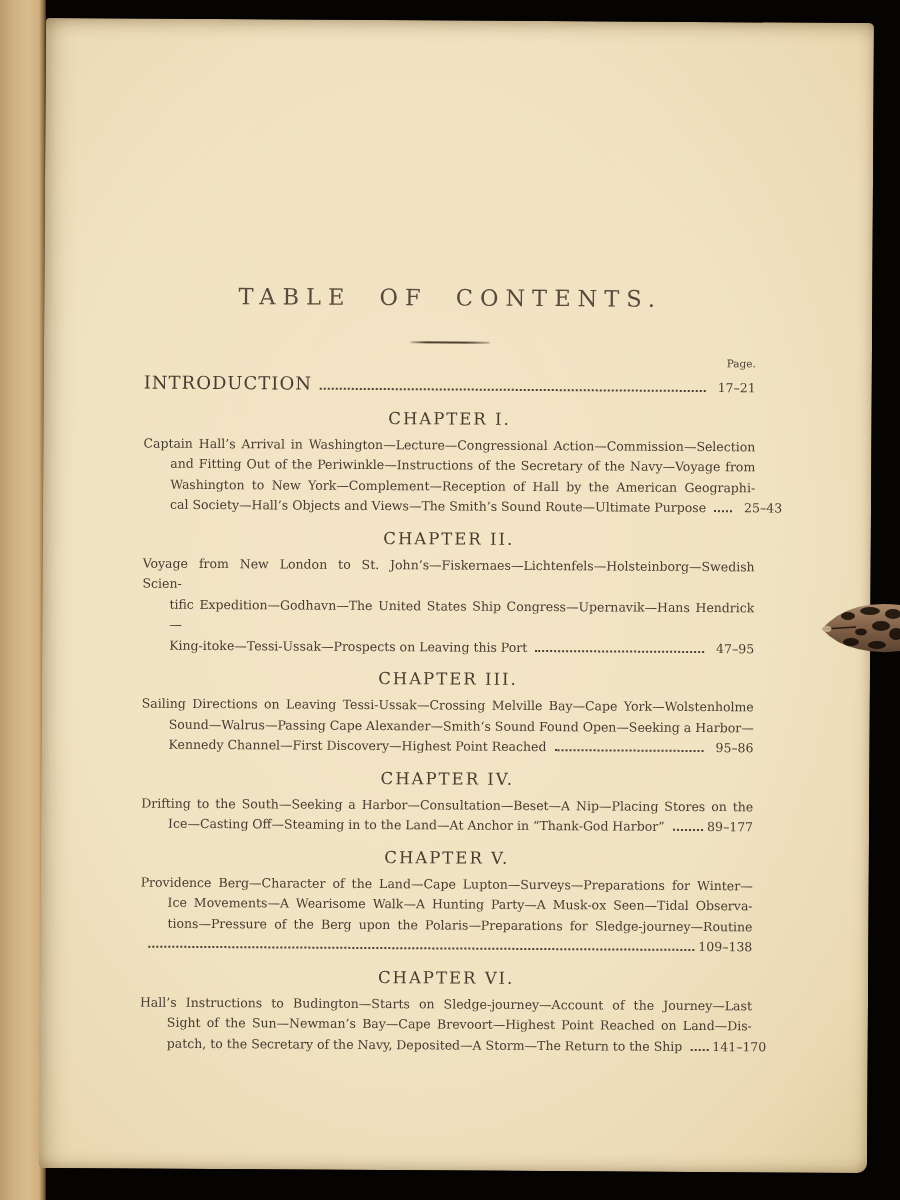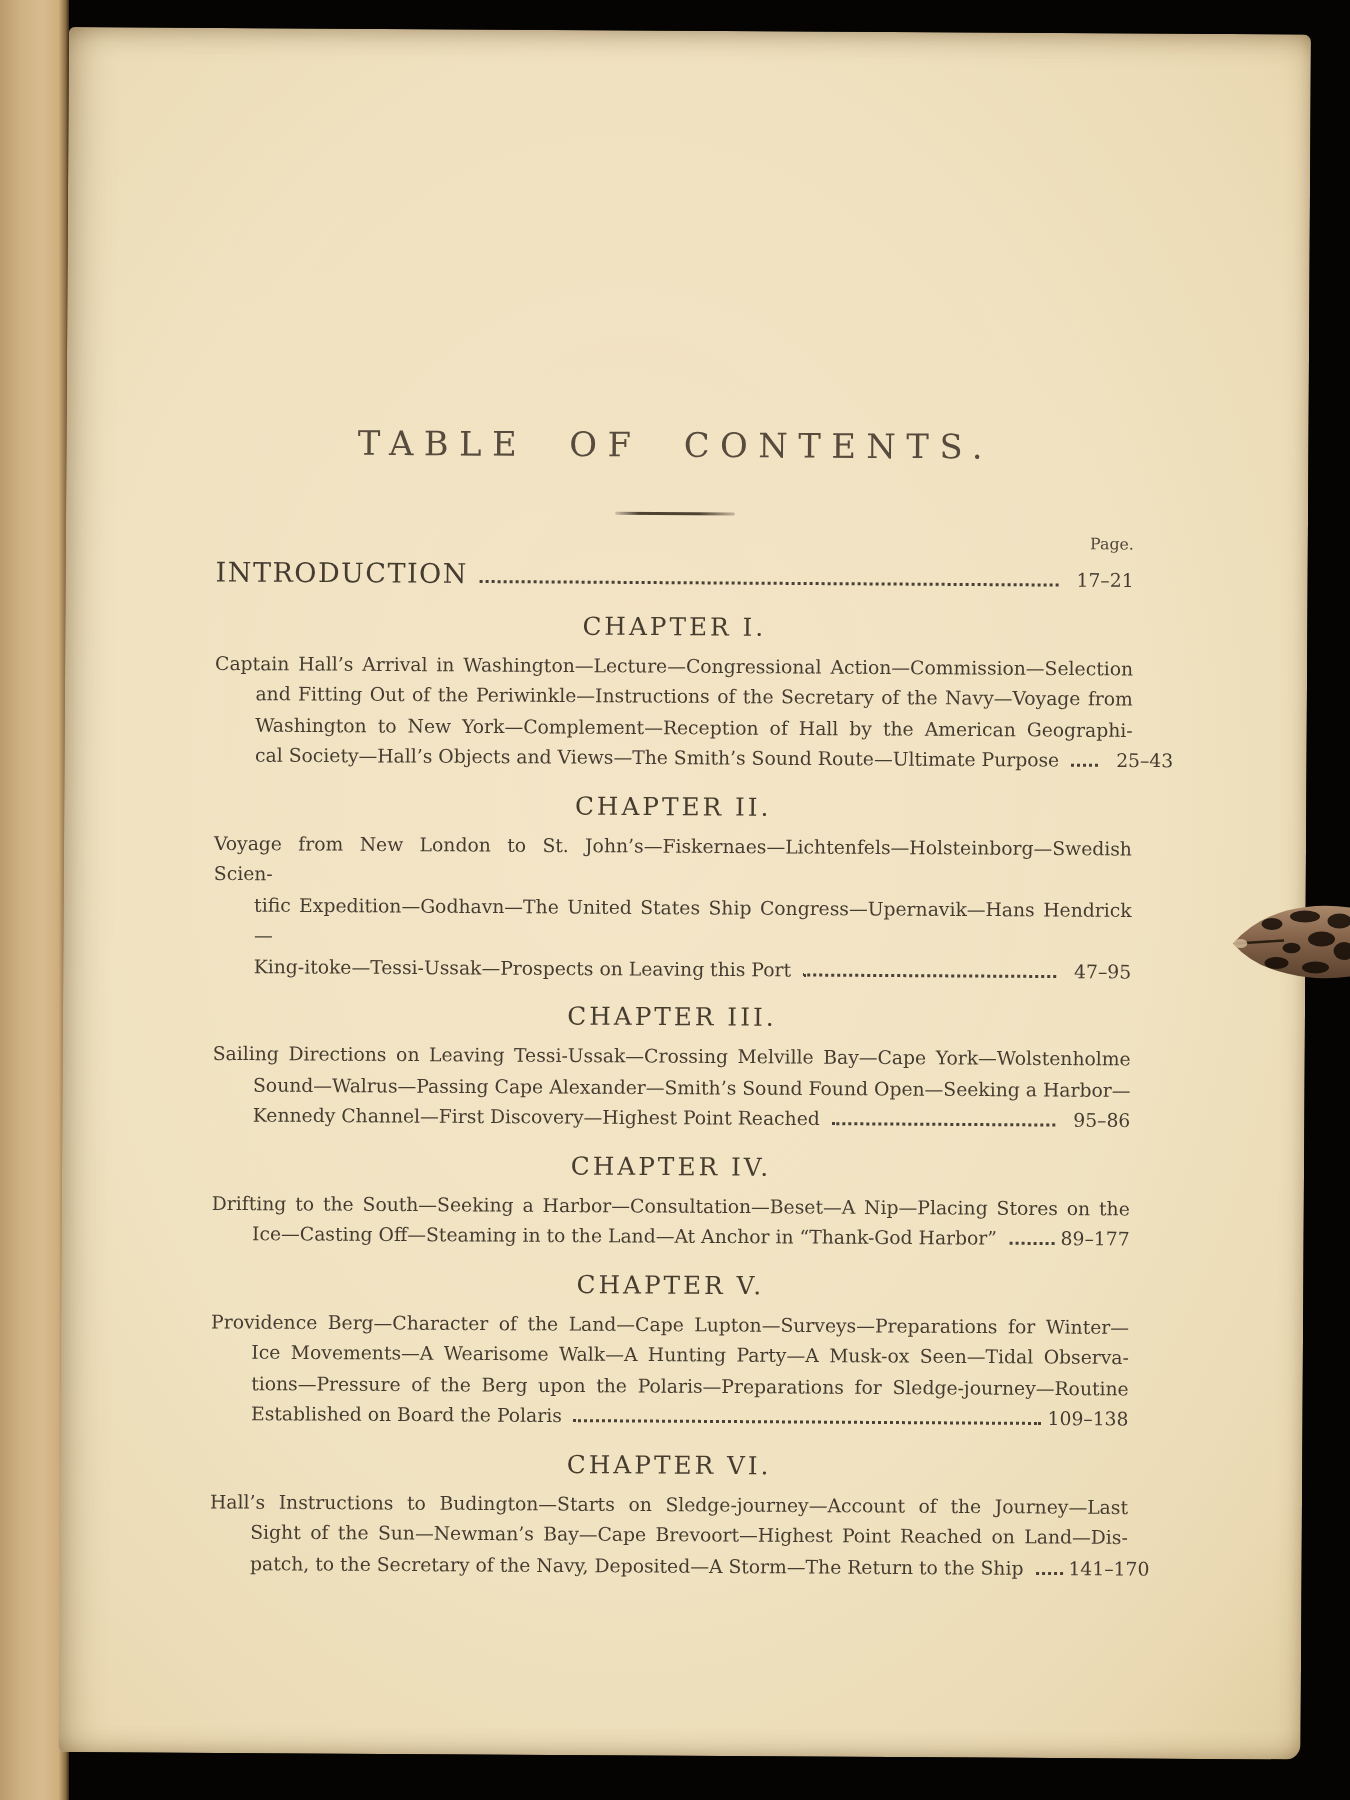--- a/index.html
+++ b/index.html
@@ -142,21 +142,20 @@
             <span class="leader"></span>
             <span class="pg">89–177</span>
           </div>
         </div>
         <div class="chapter">
           <div class="chapter-heading">CHAPTER V.</div>
           <div class="line">Providence Berg—Character of the Land—Cape Lupton—Surveys—Preparations for Winter—</div>
           <div class="line cont">Ice Movements—A Wearisome Walk—A Hunting Party—A Musk-ox Seen—Tidal Observa-</div>
           <div class="line cont">tions—Pressure of the Berg upon the Polaris—Preparations for Sledge-journey—Routine</div>
           <div class="lastline">
-            <span class="txt cont">Established on Board the Polaris</span>
             <span class="leader"></span>
             <span class="pg">109–138</span>
           </div>
         </div>
         <div class="chapter">
           <div class="chapter-heading">CHAPTER VI.</div>
           <div class="line">Hall’s Instructions to Budington—Starts on Sledge-journey—Account of the Journey—Last</div>
           <div class="line cont">Sight of the Sun—Newman’s Bay—Cape Brevoort—Highest Point Reached on Land—Dis-</div>
           <div class="lastline">
             <span class="txt cont">patch, to the Secretary of the Navy, Deposited—A Storm—The Return to the Ship</span>

